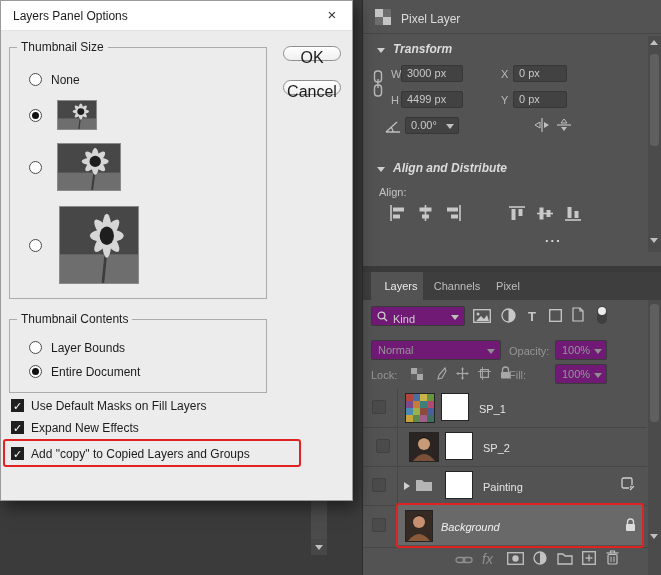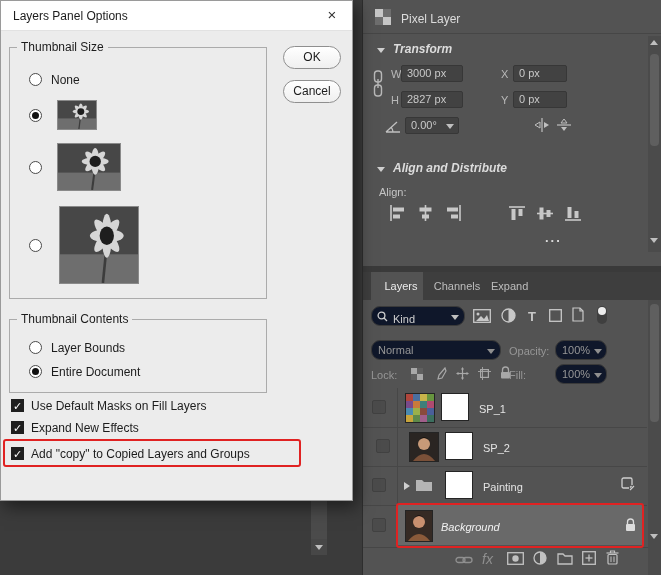--- a/index.html
+++ b/index.html
@@ -11,31 +11,31 @@
   .dialog{left:0;top:0;width:353px;height:501px;background:#ececec;border:1px solid #9a9a9a;box-shadow:4px 6px 16px rgba(0,0,0,.5);z-index:5;}
   .titlebar{left:0;top:0;width:100%;height:30px;background:#ffffff;border-bottom:1px solid #e2e2e2;}
   .dlg-title{left:12px;top:8px;font-size:12px;color:#1c1c1c;}
   .dlg-close{right:10px;top:4px;width:20px;height:20px;font-size:15px;line-height:20px;text-align:center;color:#333;cursor:pointer;}
   .grp{border:1px solid #ababab;}
   .grp-label{background:#ececec;padding:0 4px;font-size:12px;color:#1c1c1c;}
   .dlbl{font-size:12px;color:#1c1c1c;}
   .radio{width:13px;height:13px;border:1px solid #4a4a4a;border-radius:50%;background:#fff;}
   .radio.sel::after{content:"";display:block;width:7px;height:7px;border-radius:50%;background:#111;margin:2px;}
   .cbx{width:13px;height:13px;background:#1f1f1f;border:1px solid #1f1f1f;color:#fff;font-size:11px;line-height:13px;text-align:center;}
-  .btn{border:1px solid #8f8f8f;border-radius:12px;background:linear-gradient(#ffffff,#efefef);font-size:12px;color:#1c1c1c;text-align:center;line-height:21px;width:58px;height:23px;cursor:pointer;}
+  .btn{border:1px solid #8f8f8f;border-radius:12px;background:linear-gradient(#ffffff,#efefef);font-size:16px;color:#1c1c1c;text-align:center;line-height:21px;width:58px;height:15px;cursor:pointer;}
   .redbox{border:2px solid #e02222;border-radius:3px;z-index:9;pointer-events:none;}
   .thumb{border:1px solid #8a8a8a;}
 
   
   .rpanel{left:362px;top:0;width:299px;height:575px;background:#535353;border-left:1px solid #2e2e2e;}
   .plabel{font-size:11px;color:#b8b8b8;}
   .phead{font-size:12px;font-weight:bold;color:#dcdcdc;font-style:italic;}
   .ptext{font-size:12px;color:#dcdcdc;}
   .fld{background:#424242;border:1px solid #373737;border-radius:2px;color:#c9c9c9;font-size:11px;line-height:15px;padding:0 5px;height:17px;}
-  .combo{background:#0f172a;border:1px solid #3a3a3a;border-radius:9px;color:#cfcfcf;font-size:11px;line-height:18px;padding:0 6px;}
+  .combo{background:#701a75;border:1px solid #3a3a3a;border-radius:2px;color:#cfcfcf;font-size:11px;line-height:18px;padding:0 6px;}
   .dim{color:#969696 !important;}
   .tri-d{width:0;height:0;border-left:4px solid transparent;border-right:4px solid transparent;border-top:5px solid #bfbfbf;}
   .tri-u{width:0;height:0;border-left:4px solid transparent;border-right:4px solid transparent;border-bottom:5px solid #bfbfbf;}
   .tri-r{width:0;height:0;border-top:4px solid transparent;border-bottom:4px solid transparent;border-left:6px solid #cfcfcf;}
   .chev{width:0;height:0;border-left:4px solid transparent;border-right:4px solid transparent;border-top:5px solid #cfcfcf;}
   .sep{background:#464646;height:1px;}
   .tabstrip{background:#3e3e3e;}
   .tab{font-size:11px;text-align:center;line-height:28px;color:#bdbdbd;cursor:pointer;padding-left:8px;}
   .tab.active{background:#535353;color:#ececec;}
   .sb-track{background:#4b4b4b;}
@@ -80,21 +80,21 @@
           <line x1="7" y1="9" x2="7" y2="18" stroke="#b8b8b8" stroke-width="1.4"></line>
         </svg>
     </span>
 
     <span class="abs plabel" style="left:28px;top:68px;">W</span>
     <div class="abs fld" style="left:38px;top:65px;width:62px;">3000 px</div>
     <span class="abs plabel" style="left:138px;top:68px;">X</span>
     <div class="abs fld" style="left:150px;top:65px;width:54px;">0 px</div>
 
     <span class="abs plabel" style="left:28px;top:94px;">H</span>
-    <div class="abs fld" style="left:38px;top:91px;width:62px;">2827 px</div>
+    <div class="abs fld" style="left:38px;top:91px;width:62px;">4499 px</div>
     <span class="abs plabel" style="left:138px;top:94px;">Y</span>
     <div class="abs fld" style="left:150px;top:91px;width:54px;">0 px</div>
 
     <span class="abs" style="left:22px;top:120px;">
       <svg width="16" height="13" viewBox="0 0 16 13">
           <path d="M1 12 L15 12 M1 12 L12 2 M8 12 A7 7 0 0 0 6.2 7.4" fill="none" stroke="#c0c0c0" stroke-width="1.3"></path>
         </svg>
     </span>
     <div class="abs fld" style="left:42px;top:117px;width:54px;">
       <span>0.00°</span>
@@ -167,21 +167,21 @@
     <div class="abs sb-track" style="left:285px;top:36px;width:13px;height:216px;"></div>
     <div class="abs sb-thumb" style="left:287px;top:54px;width:9px;height:92px;"></div>
     <span class="abs tri-u" style="left:287px;top:40px;"></span>
     <span class="abs tri-d" style="left:287px;top:238px;"></span>
 
     <div class="abs" style="left:0;top:266px;width:299px;height:6px;background:#3a3a3a;"></div>
 
     <div class="abs tabstrip" style="left:0;top:272px;width:299px;height:28px;">
       <div class="abs tab active" style="left:8px;top:0;width:52px;height:28px;">Layers</div>
       <div class="abs tab" style="left:62px;top:0;width:56px;height:28px;">Channels</div>
-      <div class="abs tab" style="left:120px;top:0;width:42px;height:28px;">Expand</div>
+      <div class="abs tab" style="left:120px;top:0;width:42px;height:28px;">Pixel</div>
     </div>
 
     <div class="abs combo" style="left:8px;top:306px;width:94px;height:20px;padding:0;">
       <span style="position:absolute;left:5px;top:4px;">
         <svg width="11" height="11" viewBox="0 0 11 11">
             <circle cx="4.5" cy="4.5" r="3.4" fill="none" stroke="#cfcfcf" stroke-width="1.3"></circle>
             <line x1="7" y1="7" x2="10" y2="10" stroke="#cfcfcf" stroke-width="1.3"></line>
           </svg>
       </span>
       <span style="position:absolute;left:21px;top:3px;">Kind</span>

